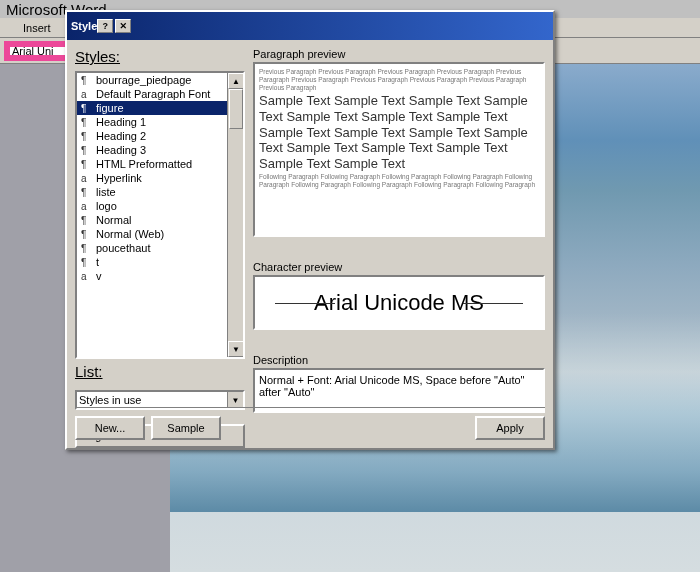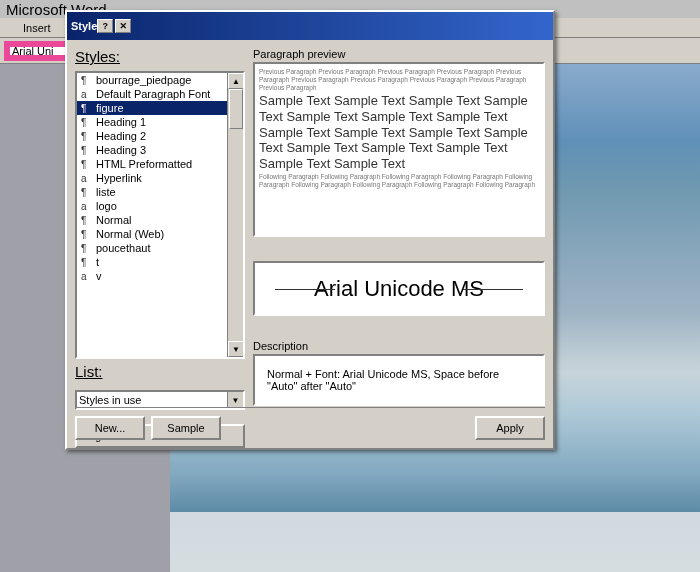--- a/index.html
+++ b/index.html
@@ -372,21 +372,21 @@
       font-family: 'Arial Unicode MS', Arial, sans-serif;
       color: #000;
     }
 
     
     .description-box {
       border: 2px solid;
       border-color: #808080 #ffffff #ffffff #808080;
       background: white;
       flex: 1;
-      padding: 12px;
+      padding: 4px;
       font-size: 11px;
       min-height: 45px;
     }
 
     .btn {
       min-width: 70px;
       height: 24px;
       background: #d4d0c8;
       border: 2px solid;
       border-color: #ffffff #808080 #808080 #ffffff;
@@ -531,20 +531,21 @@
         <div class="paragraph-preview">
           <div class="paragraph-preview-content">
             <div class="sample-text-block" style="color:#777;font-size:6.5px;">Previous Paragraph Previous Paragraph Previous Paragraph Previous Paragraph Previous Paragraph Previous Paragraph Previous Paragraph Previous Paragraph Previous Paragraph Previous Paragraph</div>
             <div class="sample-text-block" style="font-weight:normal;font-size:13px;">Sample Text Sample Text Sample Text Sample Text Sample Text Sample Text Sample Text Sample Text Sample Text Sample Text Sample Text Sample Text Sample Text Sample Text Sample Text Sample Text</div>
             <div class="sample-text-block" style="color:#777;font-size:6.5px;">Following Paragraph Following Paragraph Following Paragraph Following Paragraph Following Paragraph Following Paragraph Following Paragraph Following Paragraph Following Paragraph</div>
           </div>
         </div>
       </div>
 
       <div>
+        <div class="preview-label">Character preview</div>
         <div class="character-preview-box">
           <div class="char-preview-line-left"></div>
           <span class="char-preview-font">Arial Unicode MS</span>
           <div class="char-preview-line-right"></div>
         </div>
       </div>
 
       <div>
         <div class="preview-label">Description</div>
         <div class="description-box">Normal + Font: Arial Unicode MS, Space before "Auto" after "Auto"</div>

